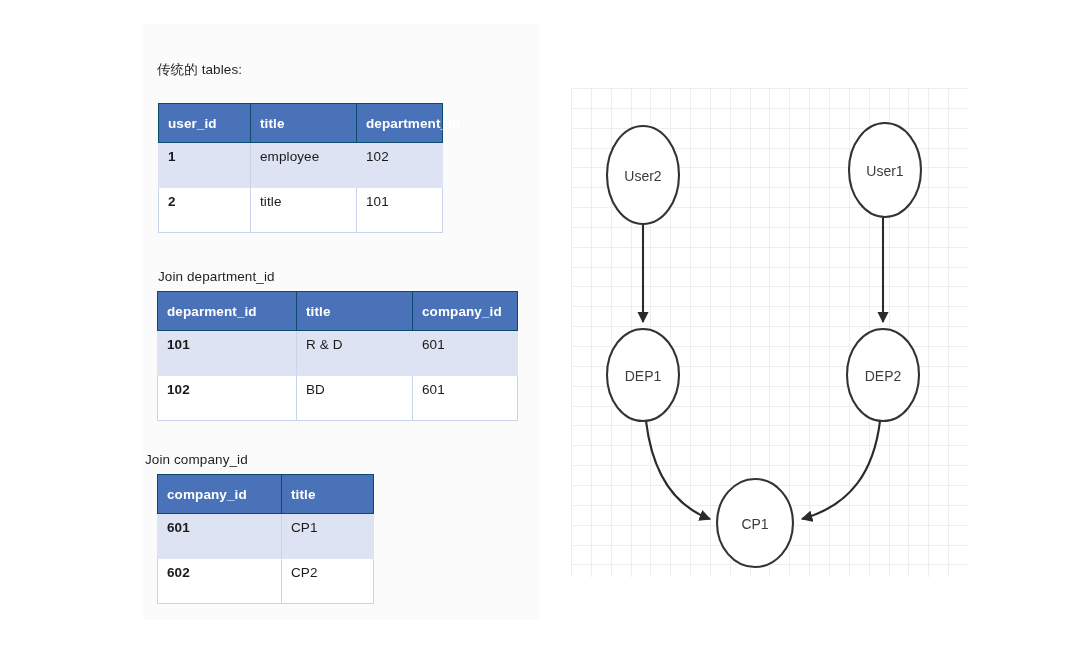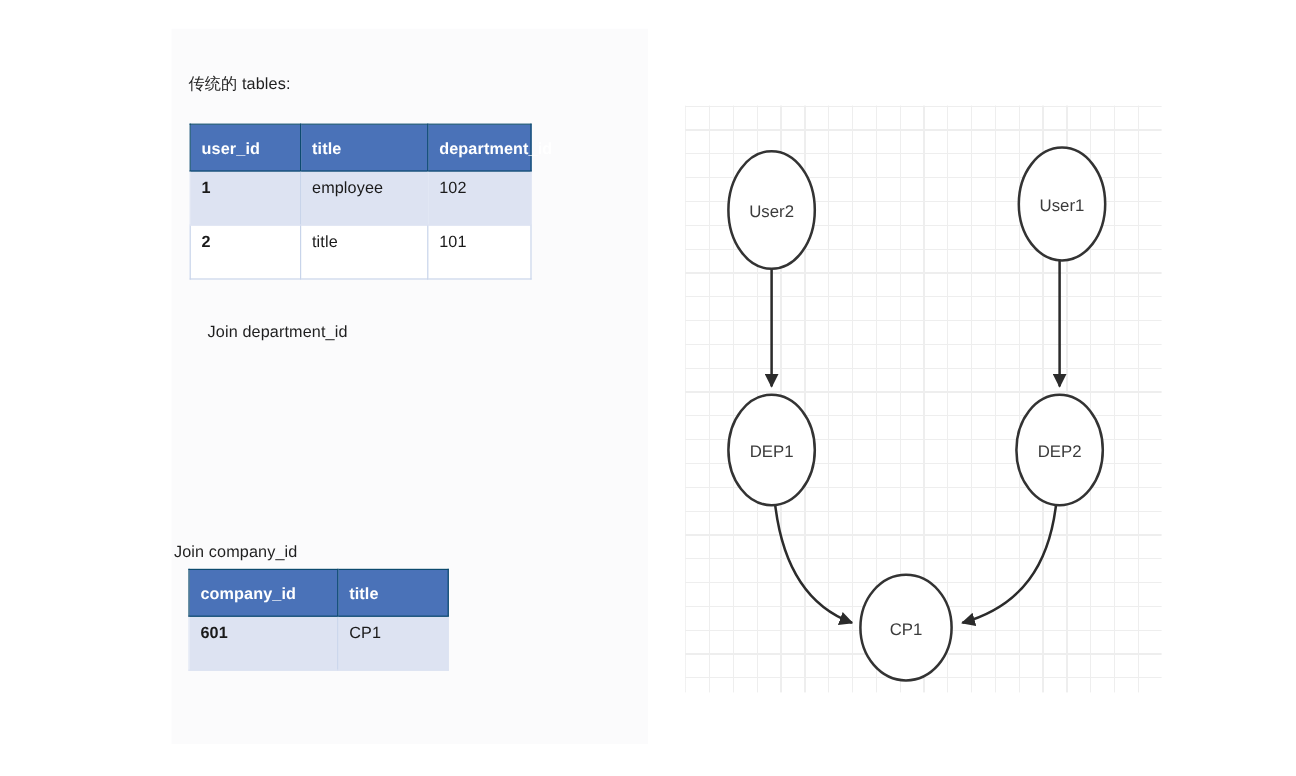--- a/index.html
+++ b/index.html
@@ -70,21 +70,21 @@
   #table-users th:nth-child(2), #table-users td:nth-child(2) { width: 88px; }
 
   #table-departments { left: 14px; top: 267px; width: 361px; }
   #table-departments th:nth-child(1), #table-departments td:nth-child(1) { width: 121px; }
   #table-departments th:nth-child(2), #table-departments td:nth-child(2) { width: 98px; }
 
   #table-companies  { left: 14px; top: 450px; width: 217px; }
   #table-companies th:nth-child(1), #table-companies td:nth-child(1) { width: 106px; }
 
   #label-tables      { left: 14px; top: 38px; }
-  #label-dept-join   { left: 30px; top: 245px; }
+  #label-dept-join   { left: 15px; top: 245px; }
   #label-comp-join   { left: 2px; top: 428px; }
 
   
   .tbl th { height: 26px; }
   .tbl td { height: 32px; }
 
   
   #graph-panel {
     position: absolute;
     left: 571px;
@@ -146,34 +146,59 @@
       <tr>
         <td class="firstcol">2</td>
         <td>title</td>
         <td>101</td>
       </tr>
     </tbody>
   </table>
 
   <div class="section-label" id="label-dept-join">Join department_id</div>
 
+  <table class="tbl" id="table-departments">
+    <thead>
+      <tr>
+        <th>deparment_id</th>
+        <th>title</th>
+        <th>company_id</th>
+      </tr>
+    </thead>
+    <tbody>
+      <tr class="alt">
+        <td class="firstcol">101</td>
+        <td>R &amp; D</td>
+        <td>601</td>
+      </tr>
+      <tr>
+        <td class="firstcol">102</td>
+        <td>BD</td>
+        <td>601</td>
+      </tr>
+    </tbody>
+  </table>
 
   <div class="section-label" id="label-comp-join">Join company_id</div>
 
   <table class="tbl" id="table-companies">
     <thead>
       <tr>
         <th>company_id</th>
         <th>title</th>
       </tr>
     </thead>
     <tbody>
       <tr class="alt">
         <td class="firstcol">601</td>
         <td>CP1</td>
+      </tr>
+      <tr>
+        <td class="firstcol">602</td>
+        <td>CP2</td>
       </tr>
     </tbody>
   </table>
 
 </div>
 
 <div id="graph-panel"></div>
 
 <svg id="graph-svg" viewBox="0 0 1080 647" xmlns="http://www.w3.org/2000/svg">
   <defs>

